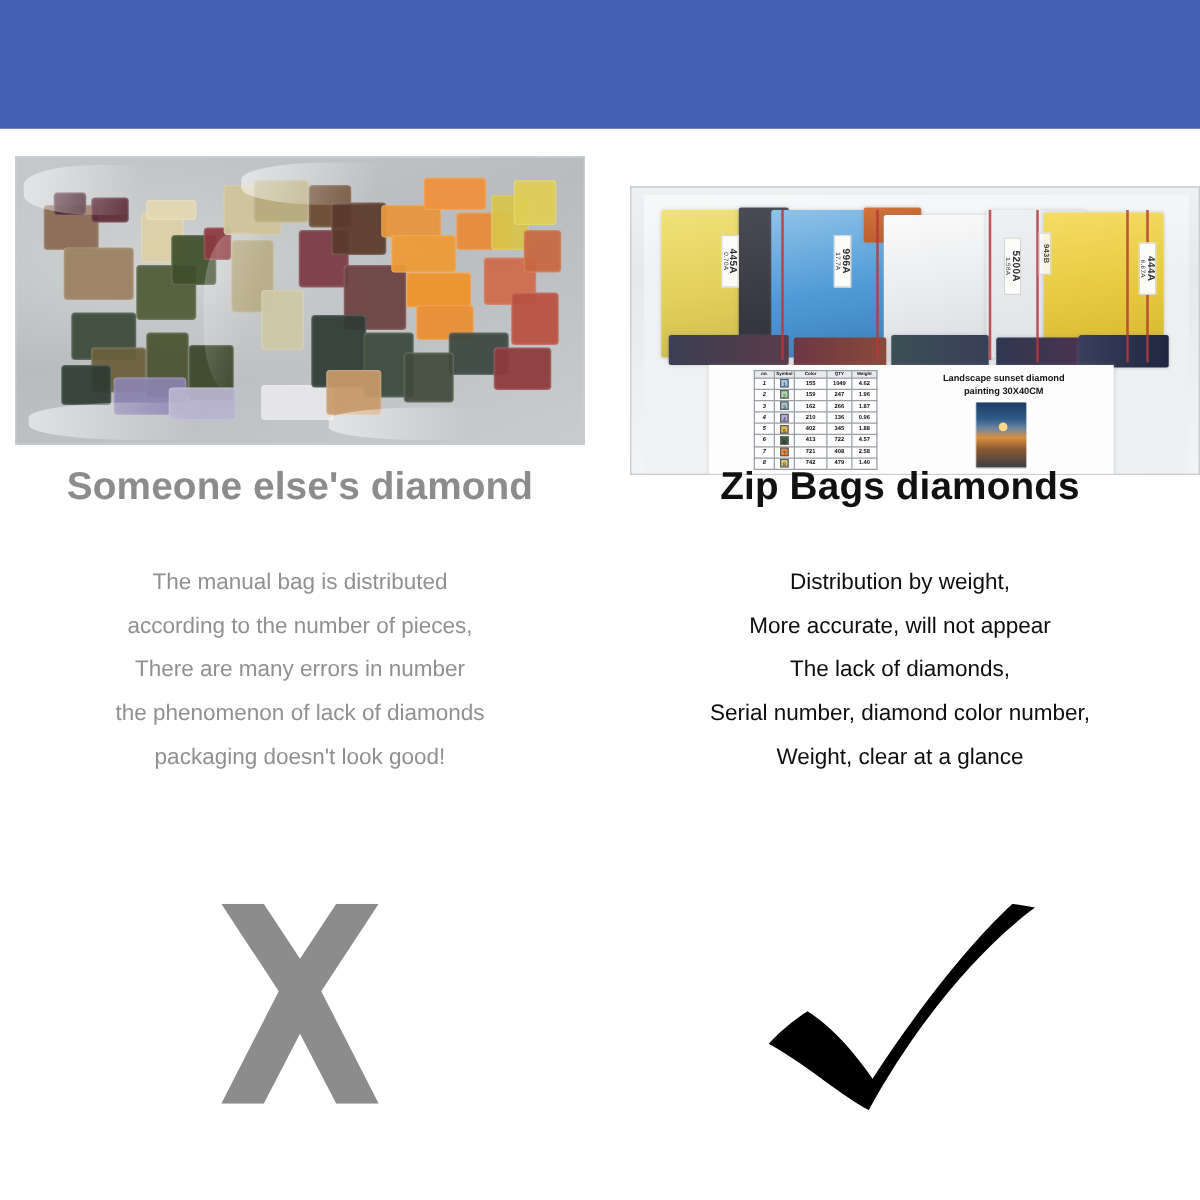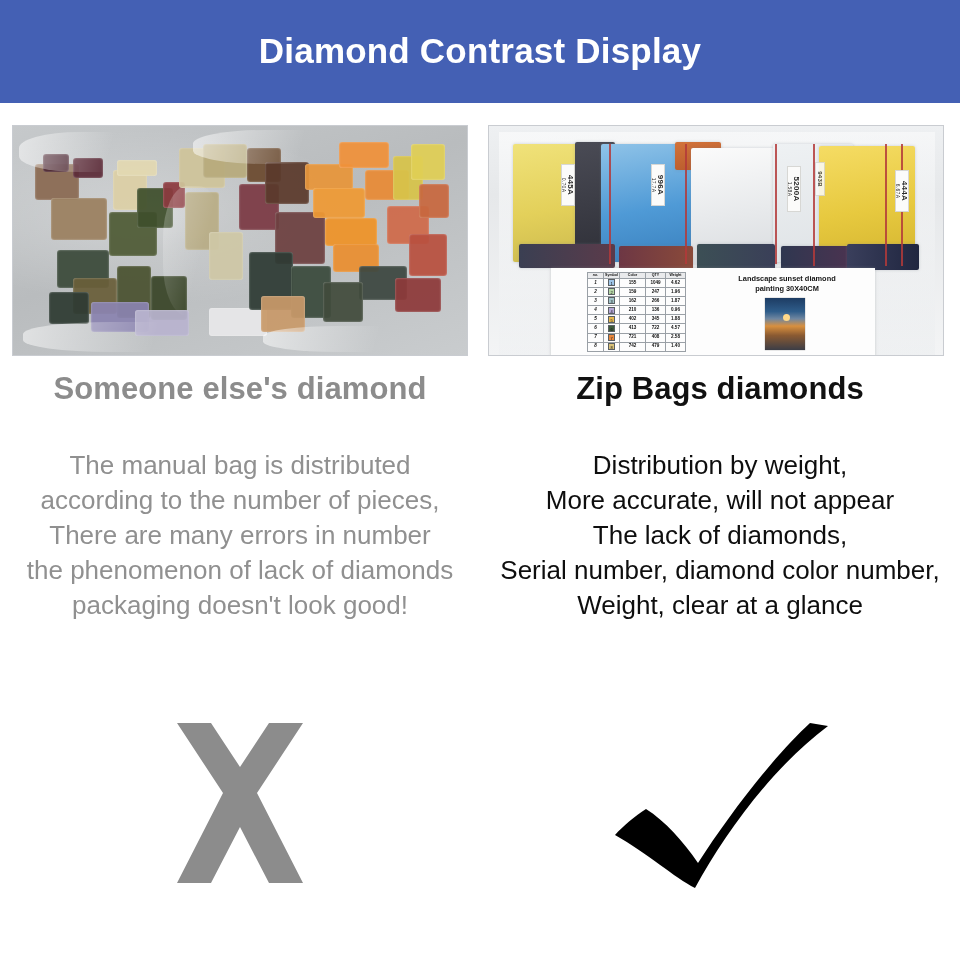--- a/index.html
+++ b/index.html
@@ -27,21 +27,21 @@
   .col { position:absolute; top:0; width:480px; height:857px; }
   .col-left  { left:0; }
   .col-right { left:480px; }
 
   
   .photo-frame {
     position:absolute; top:22px; width:456px; height:231px;
     border:1px solid #c9ccd1; background:#cfd2d4; overflow:hidden;
   }
   .col-left  .photo-frame { left:12px; }
-  .col-right .photo-frame { left:8px; }
+  .col-right .photo-frame { left:24px;margin-top:24px; }
 
   .photo { position:absolute; inset:0; }
 
   
   .photo-manual {
     background:
       radial-gradient(ellipse 70% 55% at 30% 40%, rgba(255,255,255,.30), rgba(255,255,255,0) 70%),
       linear-gradient(160deg,#c6c9cb 0%,#b9bcbe 45%,#c9ccce 100%);
   }
   .blob { position:absolute; border-radius:3px; opacity:.93;
@@ -108,37 +108,36 @@
   .heading {
     position:absolute; top:268px; width:100%; text-align:center;
     font-size:31px; font-weight:bold; letter-spacing:.1px;
   }
   .heading-bad  { color:#8c8c8c; }
   .heading-good { color:#111111; }
 
   
   .para {
     position:absolute; top:345px; width:100%; text-align:center;
-    font-size:26px; line-height:35px;
+    font-size:18px; line-height:35px;
   }
   .para-bad  { color:#909090; }
   .para-good { color:#0e0e0e; }
   .para div { white-space:nowrap; }
 
   
   .mark { position:absolute; top:620px; left:0; width:100%; height:185px; }
   .mark svg { display:block; margin:0 auto; }
 </style>
 </head>
 <body>
 
 <div class="page">
 
   <div class="header">
-    <div class="header-title">Diamond Contrast Display</div>
   </div>
 
   <div class="columns">
 
     <div class="col col-left">
 
       <div class="photo-frame">
         <div class="photo photo-manual">
 
           <div class="blob" style="left:22px;  top:38px;  width:44px; height:36px; background:#8a6a52;"></div>

